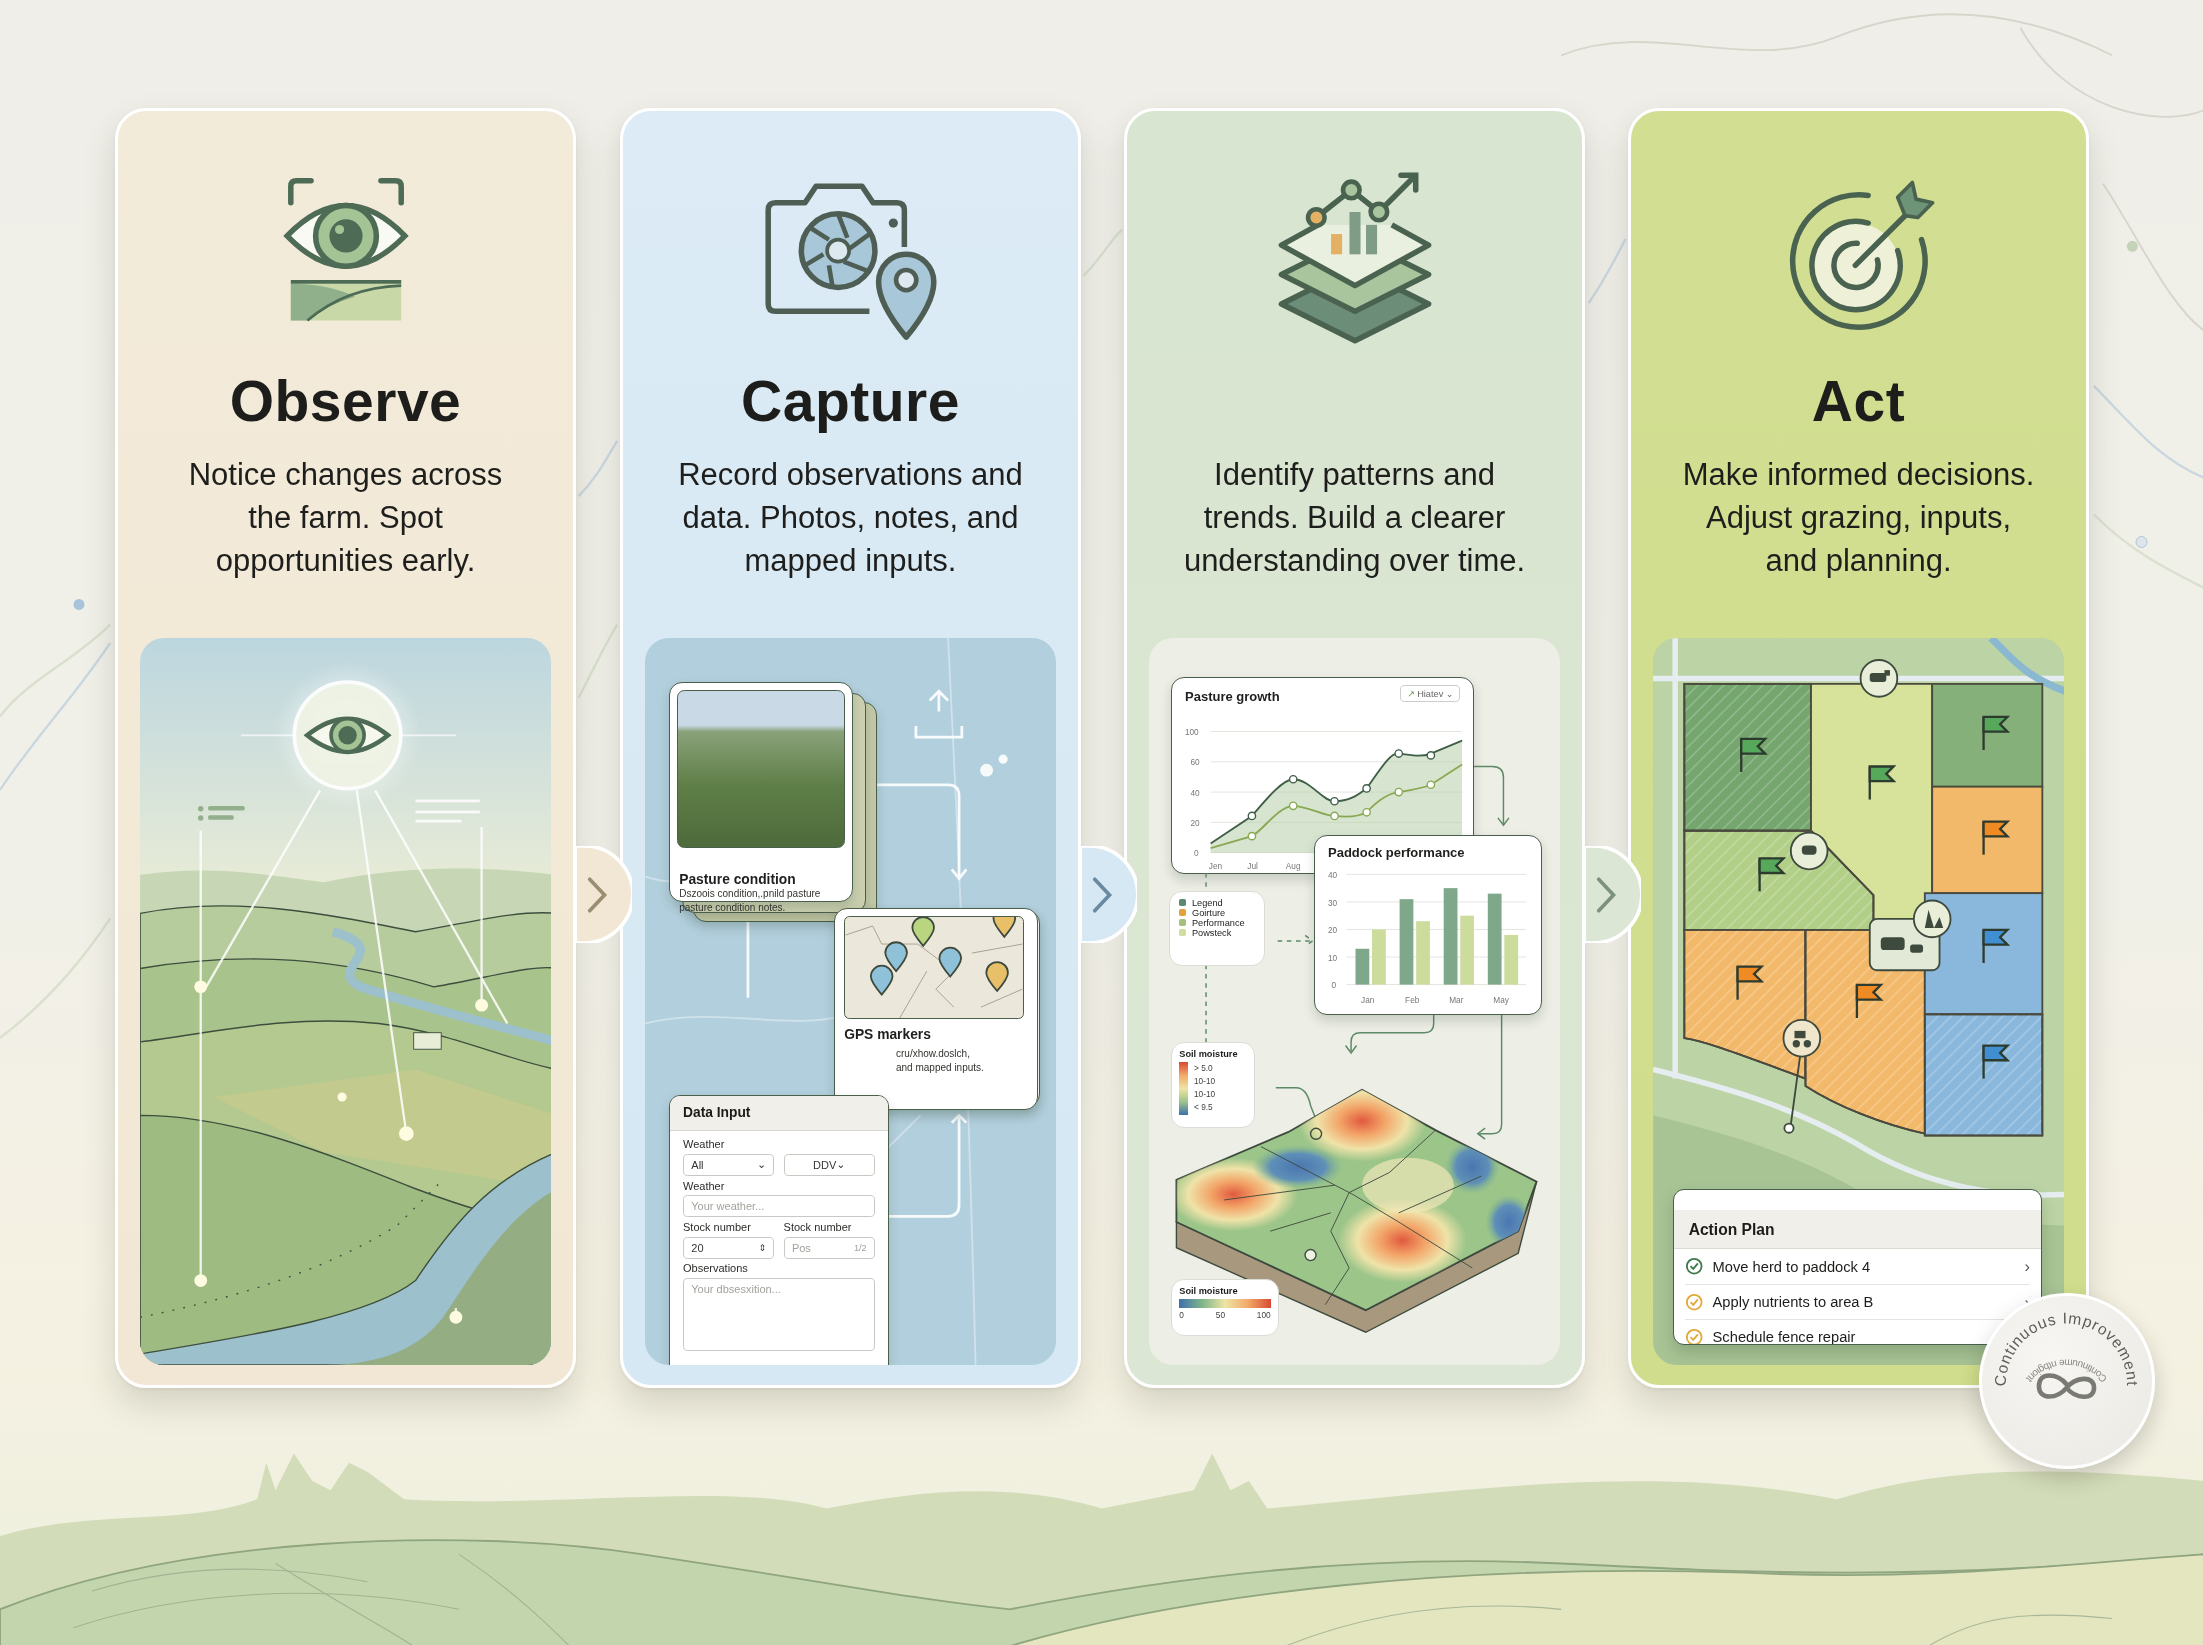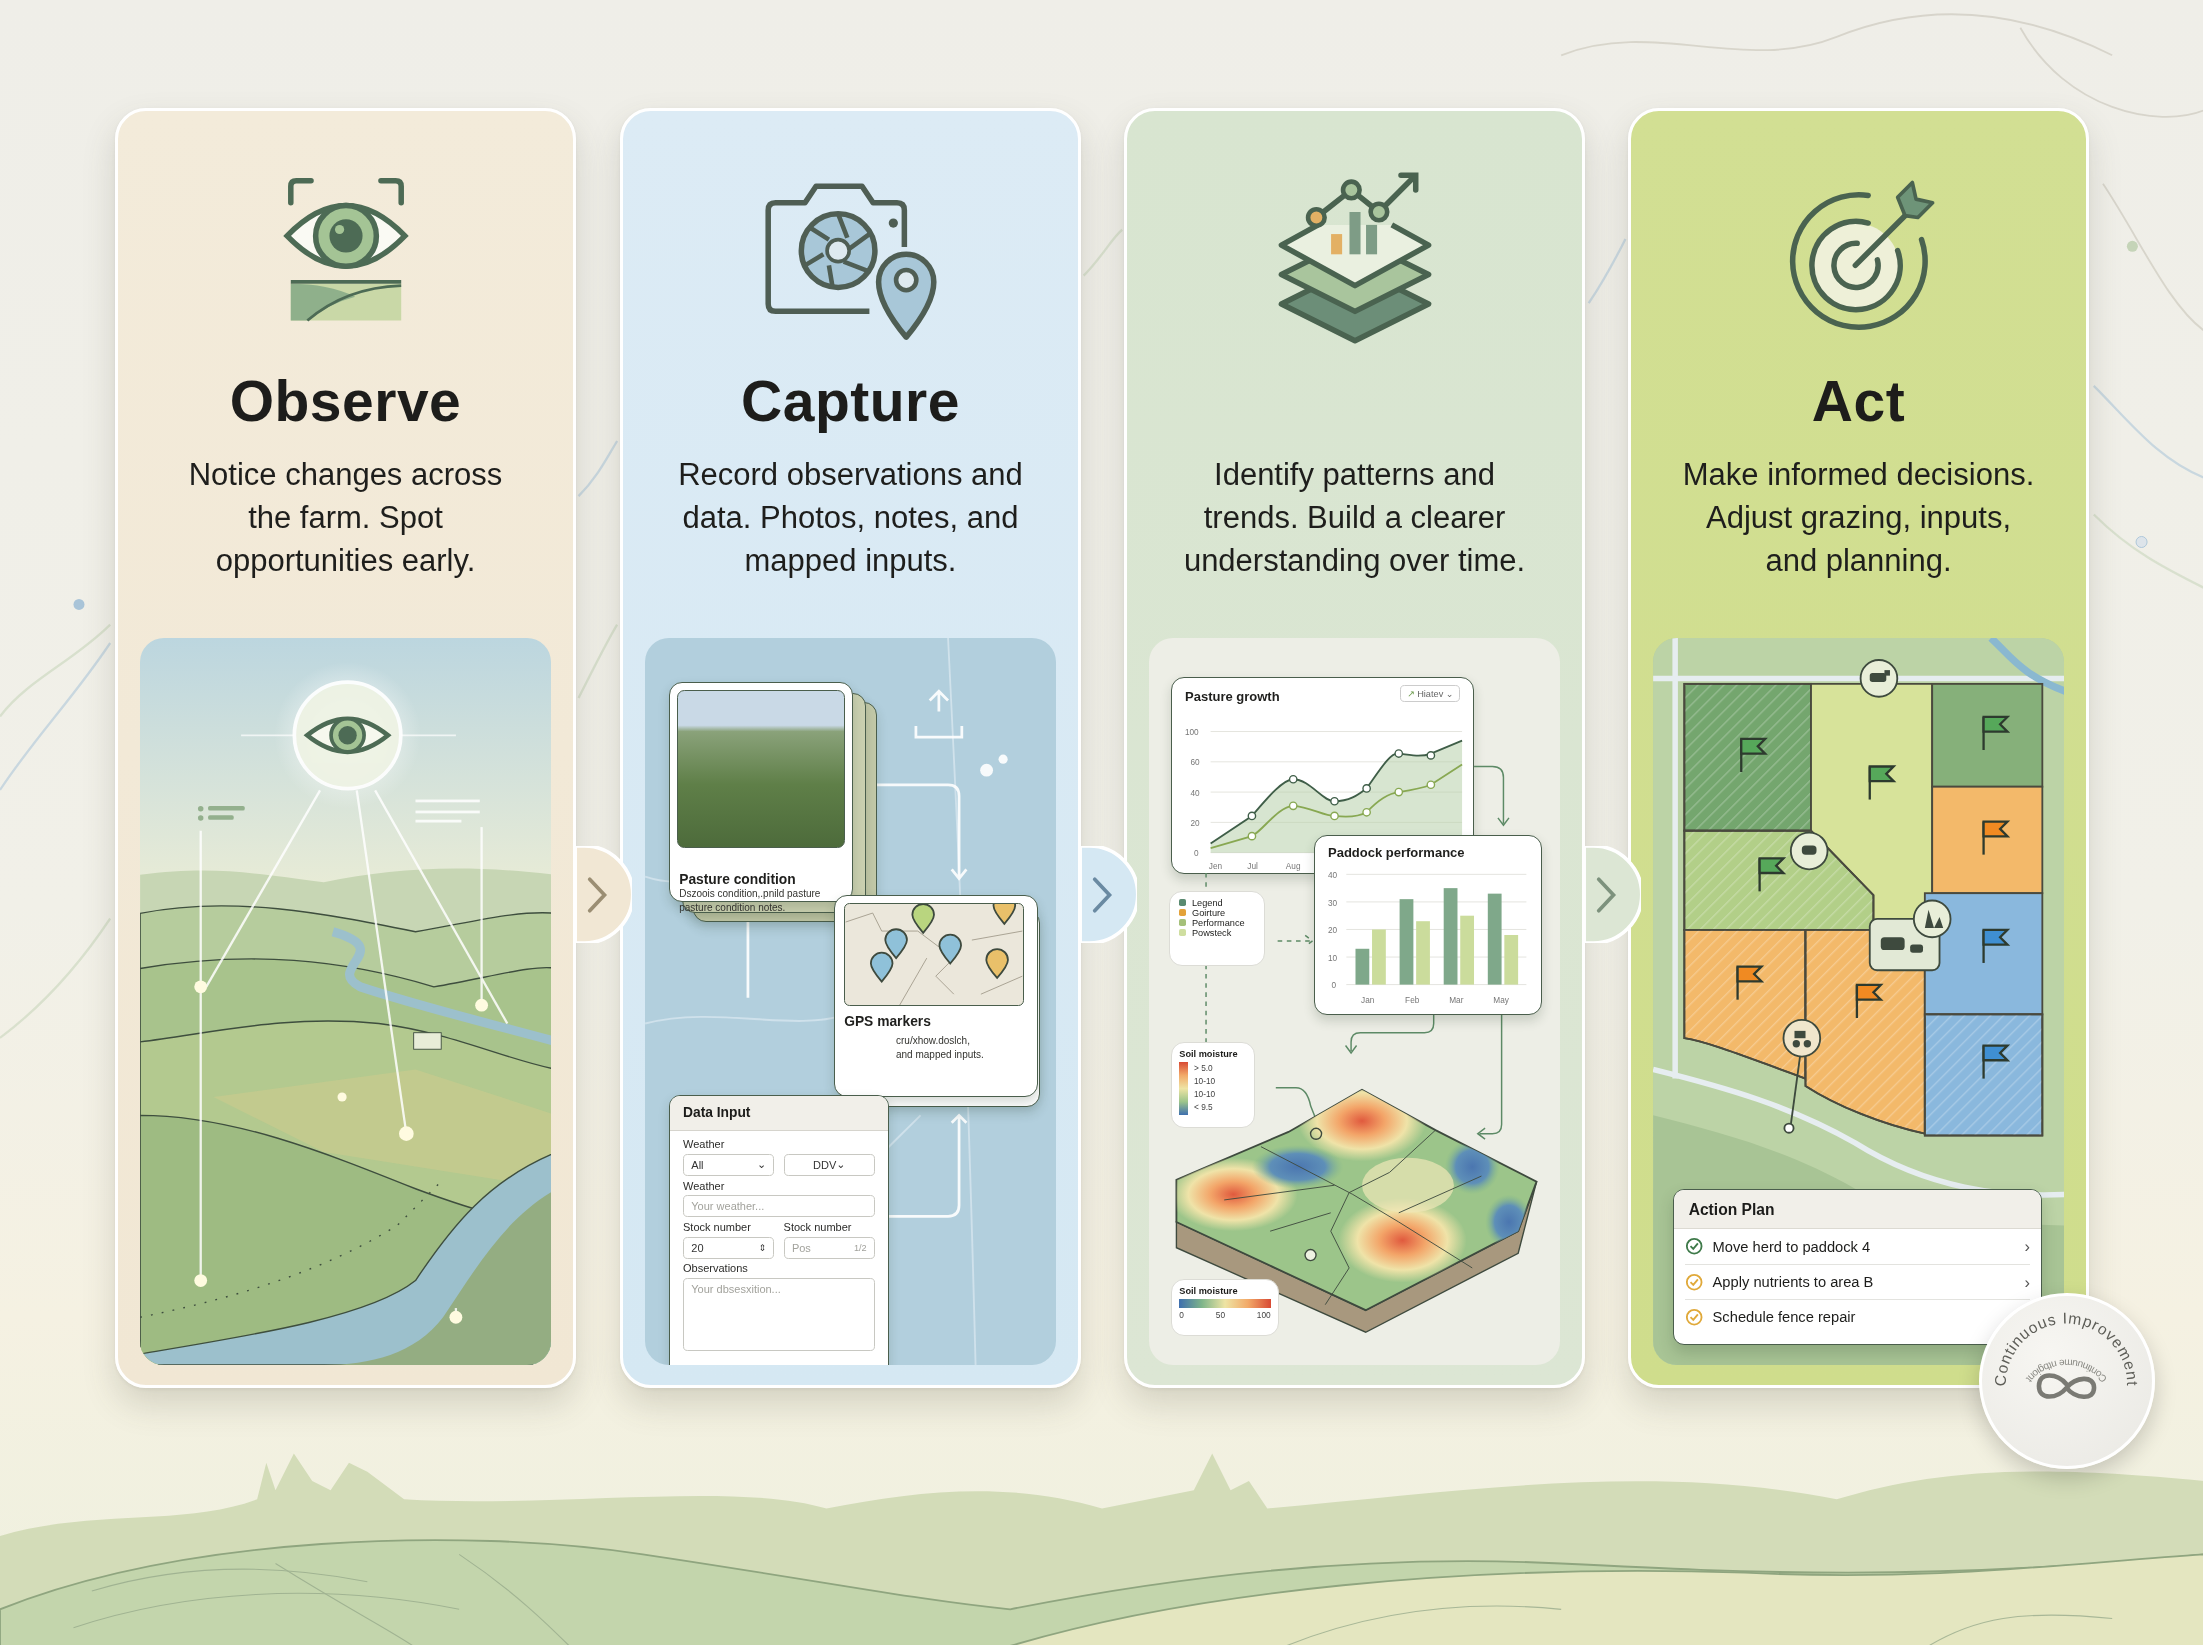--- a/index.html
+++ b/index.html
@@ -238,21 +238,21 @@
     <div class="mini" style="left:24px;top:44px;width:184px;height:220px;">
       <div style="margin:7.3px;height:158px;border-radius:7.3px;border:1.8px solid #4a5e4c;background:linear-gradient(180deg,#c9d9e6 0%,#c9d9e6 22%,#8aa27a 26%,#5f7f48 60%,#4d6b3b 100%);"></div>
       <div style="padding:0 9.2px;margin-top:24px;">
         <div class="mini-title" style="font-size:13.8px;">Pasture condition</div>
         <div class="mini-text" style="font-size:10px;">Dszoois condition,.pnild pasture</div>
         <div class="mini-text" style="font-size:10px;">pasture condition notes.</div>
       </div>
     </div>
 
     <div class="mini" style="left:202px;top:272px;width:193px;height:197px;"></div>
-    <div class="mini" style="left:189px;top:257px;width:204px;height:202px;">
+    <div class="mini" style="left:189px;top:270px;width:204px;height:202px;">
       <svg style="position:absolute;left:9.2px;top:7.3px;border:1.8px solid #4a5e4c;border-radius:5.5px;background:#ebe7db;" width="180" height="103" viewBox="0 0 196 112">
         <g fill="none" stroke="#a39c8c" stroke-width="1">
           <path d="M0 20 L30 10 L40 30 L80 30 L120 60 L100 80 L120 100"></path>
           <path d="M140 40 L196 30"></path>
             <path d="M60 112 L90 60"></path>
             <path d="M150 100 L196 80"></path>
         </g>
         <g stroke="#3e4a3e" stroke-width="2">
           <path d="M56 60 Q44 46 44 40 A12 12 0 0 1 68 40 Q68 46 56 60 Z" fill="#8fc1d9"></path>
           <path d="M86 32 Q74 18 74 12 A12 12 0 0 1 98 12 Q98 18 86 32 Z" fill="#b9d57f"></path>
@@ -627,21 +627,21 @@
         <path d="M296 316 L300 296 L306 316 Z M306 316 L312 304 L316 316 Z"></path>
         <circle cx="156" cy="442" r="4"></circle>
           <circle cx="168" cy="442" r="4"></circle>
           <rect x="154" y="428" width="12" height="8"></rect>
       </g>
       <path d="M160 456 L150 530" stroke="#3e4a3e" stroke-width="2"></path>
       <circle cx="148" cy="534" r="5" fill="#ffffff" stroke="#3e4a3e" stroke-width="2"></circle>
     </svg>
 
     <div style="position:absolute;left:20px;top:551px;width:369px;height:156px;background:#ffffff;border:1.8px solid #4a5e4c;border-radius:11px;box-shadow:0 7.3px 14.7px rgba(40,60,40,0.2);overflow:hidden;">
-      <div style="height:39px;padding:11px 14.7px;font-size:15.6px;font-weight:700;background:#f1efe9;border-bottom:0.9px solid #dcdad2;">Action Plan</div>
+      <div style="height:39px;padding:11px 14.7px;font-size:15.6px;font-weight:700;background:#f1efe9;border-bottom:0.9px solid #dcdad2;margin-top:20px;">Action Plan</div>
       <div class="ap-row" style="border-top:none;">
         <svg width="18.4" height="18.4" viewBox="0 0 20 20">
             <circle cx="10" cy="10" r="8" fill="none" stroke="#3f7a4a" stroke-width="2"></circle>
             <path d="M6 10 L9 13 L14 7" fill="none" stroke="#3f7a4a" stroke-width="2"></path>
           </svg>
         <span class="txt">Move herd to paddock 4</span>
         <span class="chev">›</span>
       </div>
       <div class="ap-row">
         <svg width="18.4" height="18.4" viewBox="0 0 20 20">

